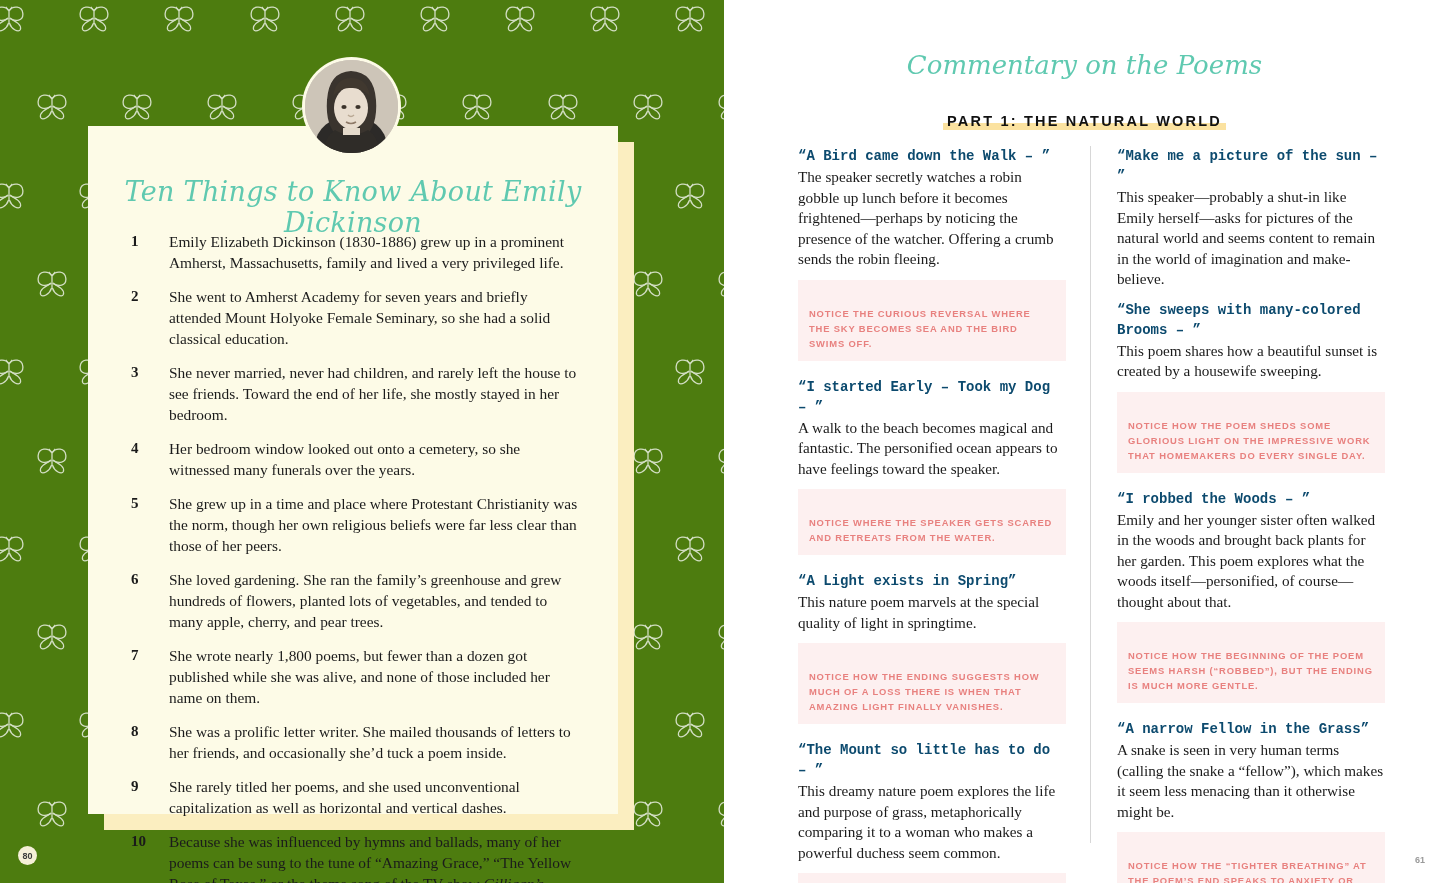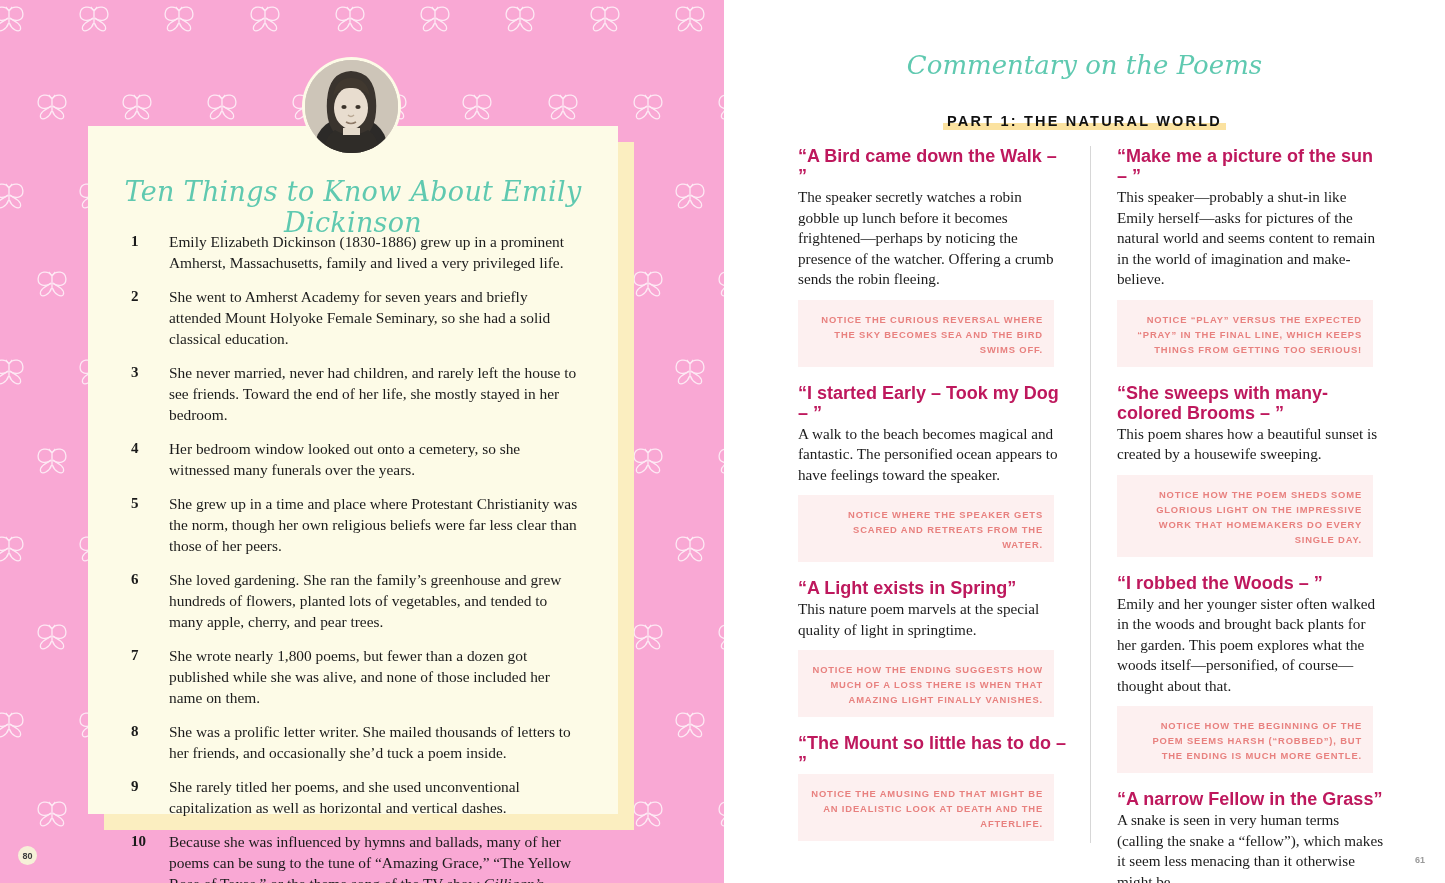--- a/index.html
+++ b/index.html
@@ -8,21 +8,21 @@
     font-family:"Liberation Serif", serif;
     background:#ffffff;
     overflow:hidden;
   }
   .spread { position:relative; width:1445px; height:883px; display:flex; }
 
   
   .left-page {
     position:relative;
     width:724px; height:883px;
-    background:#f9a8d4;
+    background:#4d7c0f;
     overflow:hidden;
     flex:0 0 724px;
   }
   .butterfly-layer {
     position:absolute; inset:0;
     pointer-events:none;
   }
   .bfly {
     position:absolute;
     width:34px; height:26px;
@@ -133,45 +133,44 @@
     left:74px; right:40px; top:146px; bottom:40px;
     display:flex;
     gap:0;
   }
   .col { width:268px; }
   .col-left { padding-right:24px; }
   .col-divider { width:1px; background:#d7d7d7; margin:0 16px 0 0; }
   .col-right { padding-left:10px; }
 
   .entry-title {
-    font-family:Liberation Sans, sans-serif;
+    font-family:Liberation Mono, monospace;
     font-weight:bold;
-    font-size:18px;
+    font-size:14px;
     line-height:20px;
-    color:#be185d;
+    color:#0c4a6e;
     margin:0 0 1px 0;
   }
   .entry-body {
     font-size:15.2px;
     line-height:20.5px;
     color:#1b1b1b;
     margin:0 0 10px 0;
   }
   .notice {
     background:#fdf0f0;
     color:#e8817f;
     font-family:"Liberation Sans", sans-serif;
     font-size:9.4px;
     letter-spacing:.85px;
     line-height:15px;
     font-weight:bold;
-    padding:12px 11px 10px 11px;
-    margin:0 12px 16px 0;
+    padding:26px 11px 10px 11px;
+    margin:0 0 16px 0;
     text-transform:uppercase;
-    text-align:right;
   }
   .entry { margin-bottom:0; }
   .page-num-right {
     position:absolute;
     right:20px; bottom:18px;
     font-family:"Liberation Sans", sans-serif;
     font-size:9px;
     color:#9a9a9a;
     font-weight:bold;
   }
@@ -1440,29 +1439,29 @@
             <p class="entry-body">A walk to the beach becomes magical and fantastic. The personified ocean appears to have feelings toward the speaker.</p>
             <div class="notice">NOTICE WHERE THE SPEAKER GETS SCARED AND RETREATS FROM THE WATER.</div>
           </div>
           <div class="entry">
             <p class="entry-title">“A Light exists in Spring”</p>
             <p class="entry-body">This nature poem marvels at the special quality of light in springtime.</p>
             <div class="notice">NOTICE HOW THE ENDING SUGGESTS HOW MUCH OF A LOSS THERE IS WHEN THAT AMAZING LIGHT FINALLY VANISHES.</div>
           </div>
           <div class="entry">
             <p class="entry-title">“The Mount so little has to do – ”</p>
+            <p class="entry-body">This dreamy nature poem explores the life and purpose of grass, metaphorically comparing it to a woman who makes a powerful duchess seem common.</p>
             <div class="notice">NOTICE THE AMUSING END THAT MIGHT BE AN IDEALISTIC LOOK AT DEATH AND THE AFTERLIFE.</div>
           </div>
         </div>
       <div class="col-divider"></div>
       <div class="col col-right" id="col-right">
           <div class="entry">
             <p class="entry-title">“Make me a picture of the sun – ”</p>
             <p class="entry-body">This speaker—probably a shut-in like Emily herself—asks for pictures of the natural world and seems content to remain in the world of imagination and make-believe.</p>
-            <div class="notice">NOTICE “PLAY” VERSUS THE EXPECTED “PRAY” IN THE FINAL LINE, WHICH KEEPS THINGS FROM GETTING TOO SERIOUS!</div>
           </div>
           <div class="entry">
             <p class="entry-title">“She sweeps with many-colored Brooms – ”</p>
             <p class="entry-body">This poem shares how a beautiful sunset is created by a housewife sweeping.</p>
             <div class="notice">NOTICE HOW THE POEM SHEDS SOME GLORIOUS LIGHT ON THE IMPRESSIVE WORK THAT HOMEMAKERS DO EVERY SINGLE DAY.</div>
           </div>
           <div class="entry">
             <p class="entry-title">“I robbed the Woods – ”</p>
             <p class="entry-body">Emily and her younger sister often walked in the woods and brought back plants for her garden. This poem explores what the woods itself—personified, of course—thought about that.</p>
             <div class="notice">NOTICE HOW THE BEGINNING OF THE POEM SEEMS HARSH (“ROBBED”), BUT THE ENDING IS MUCH MORE GENTLE.</div>

